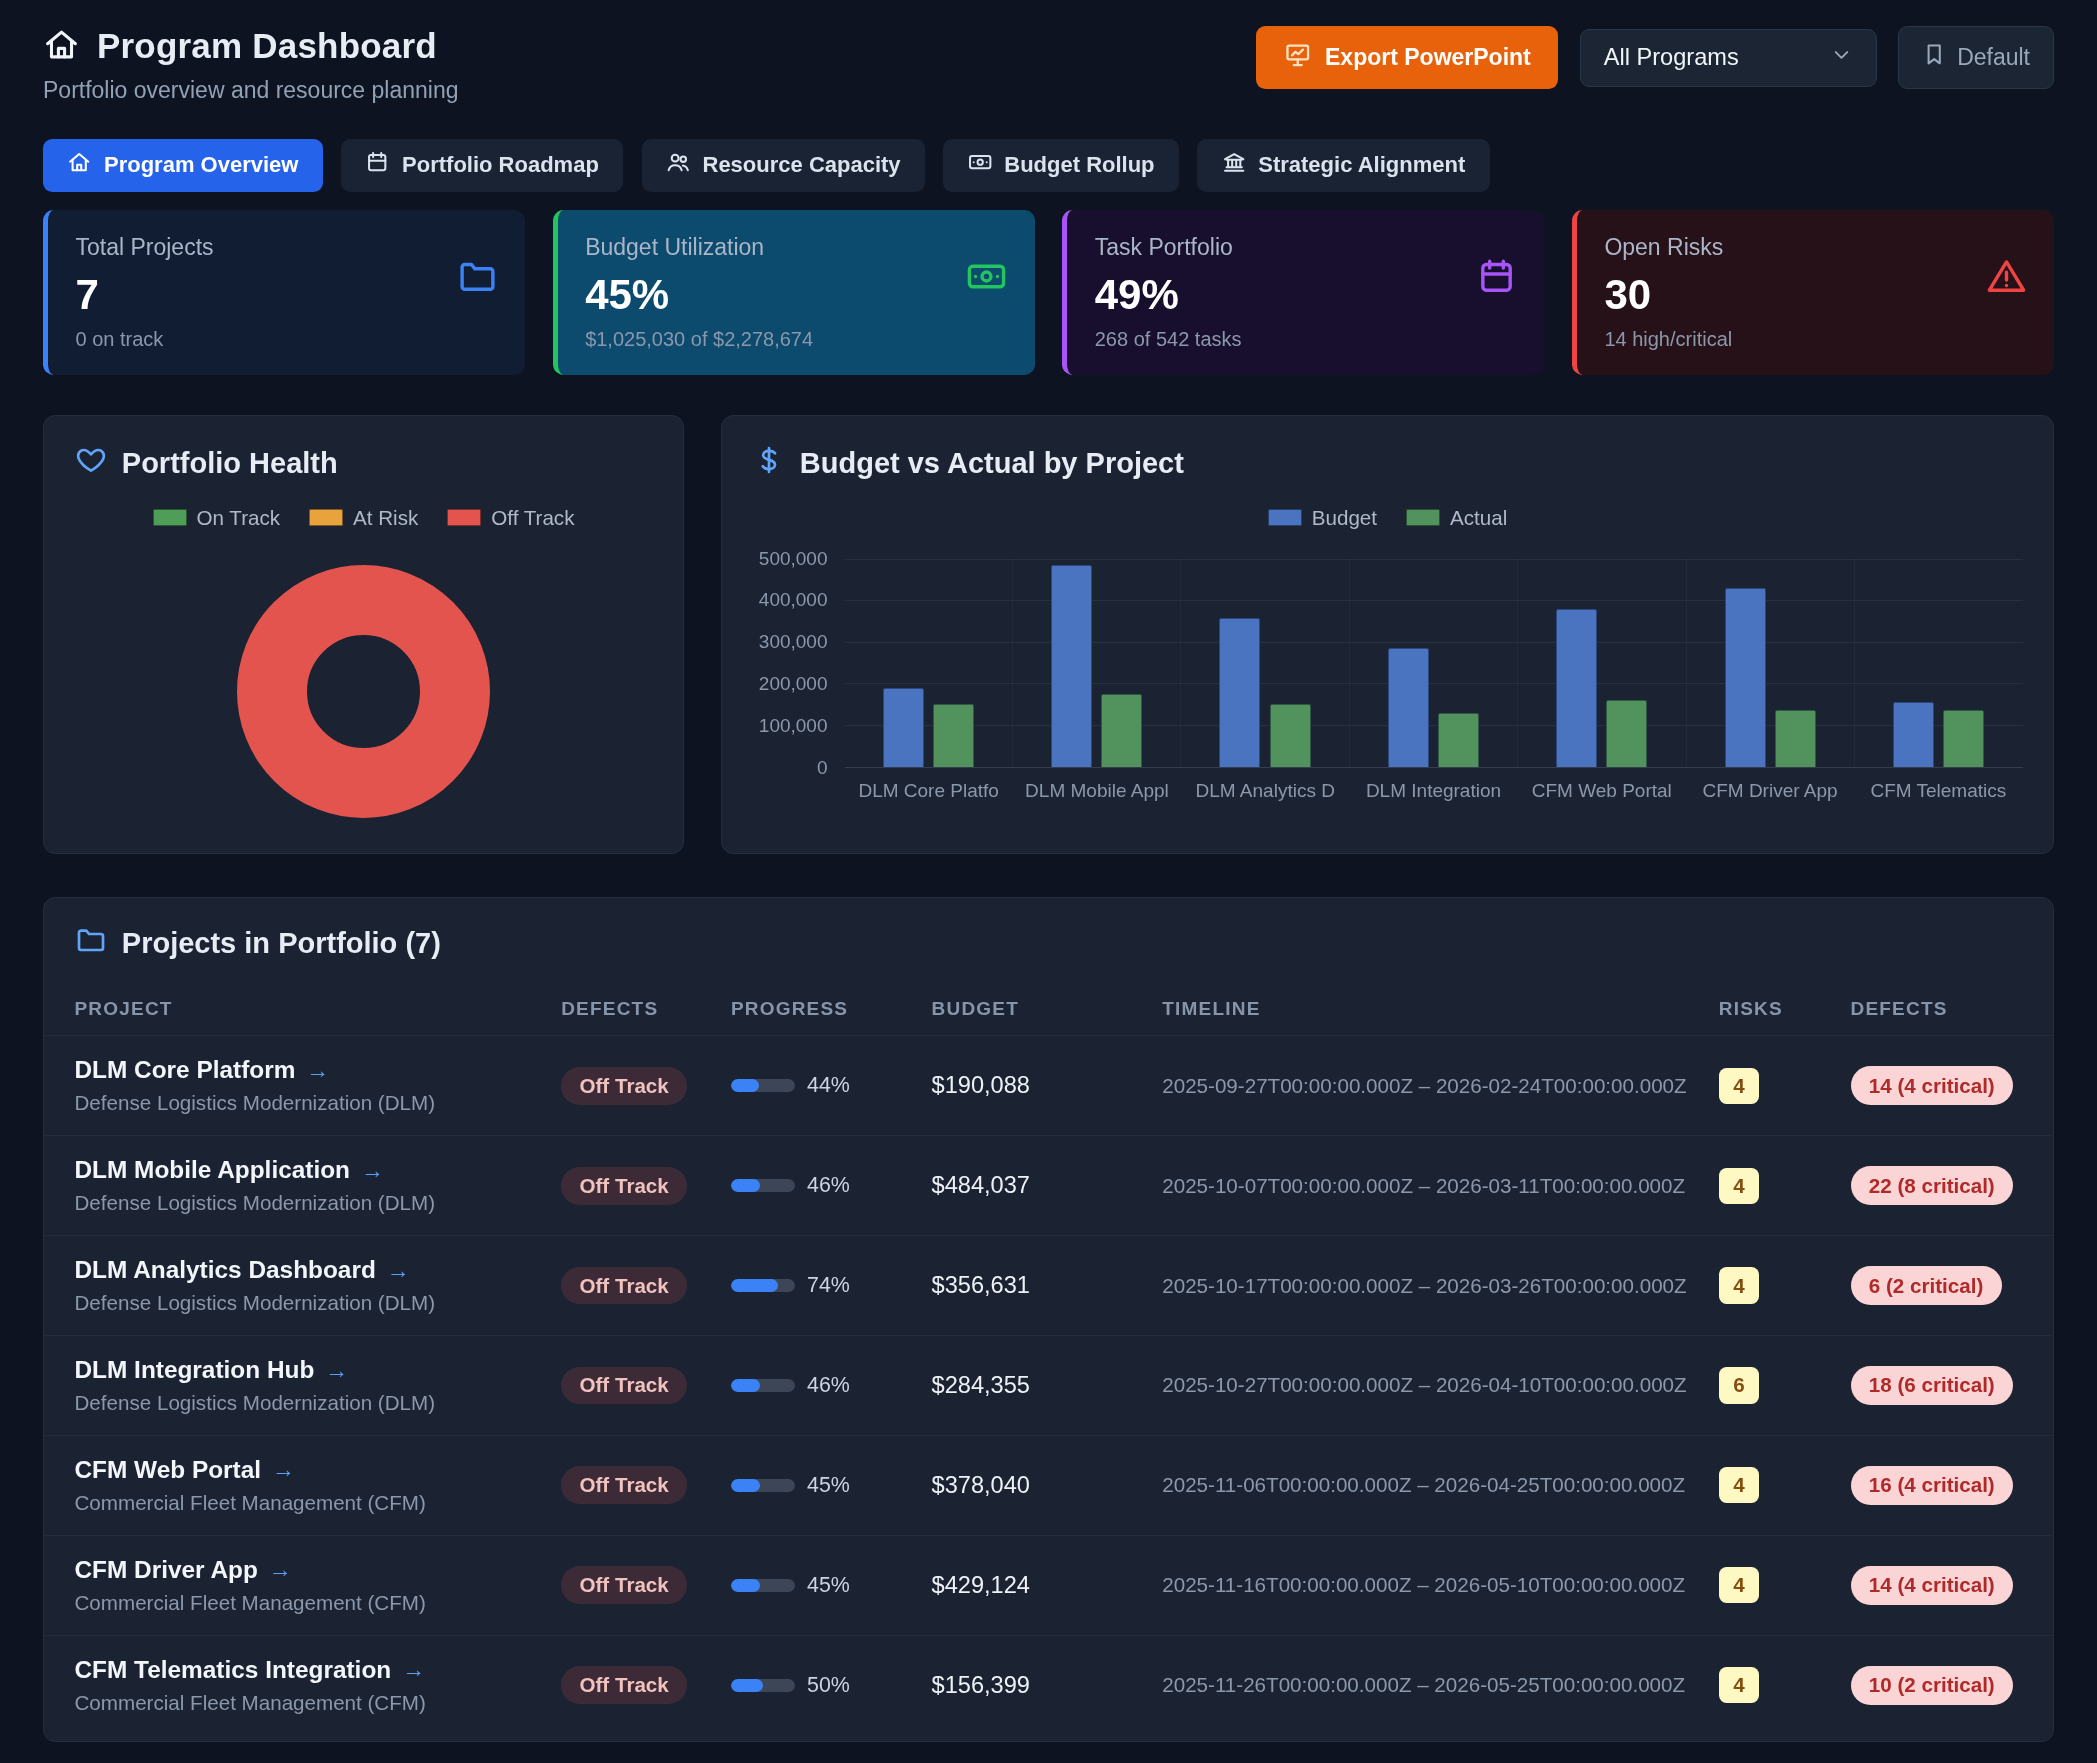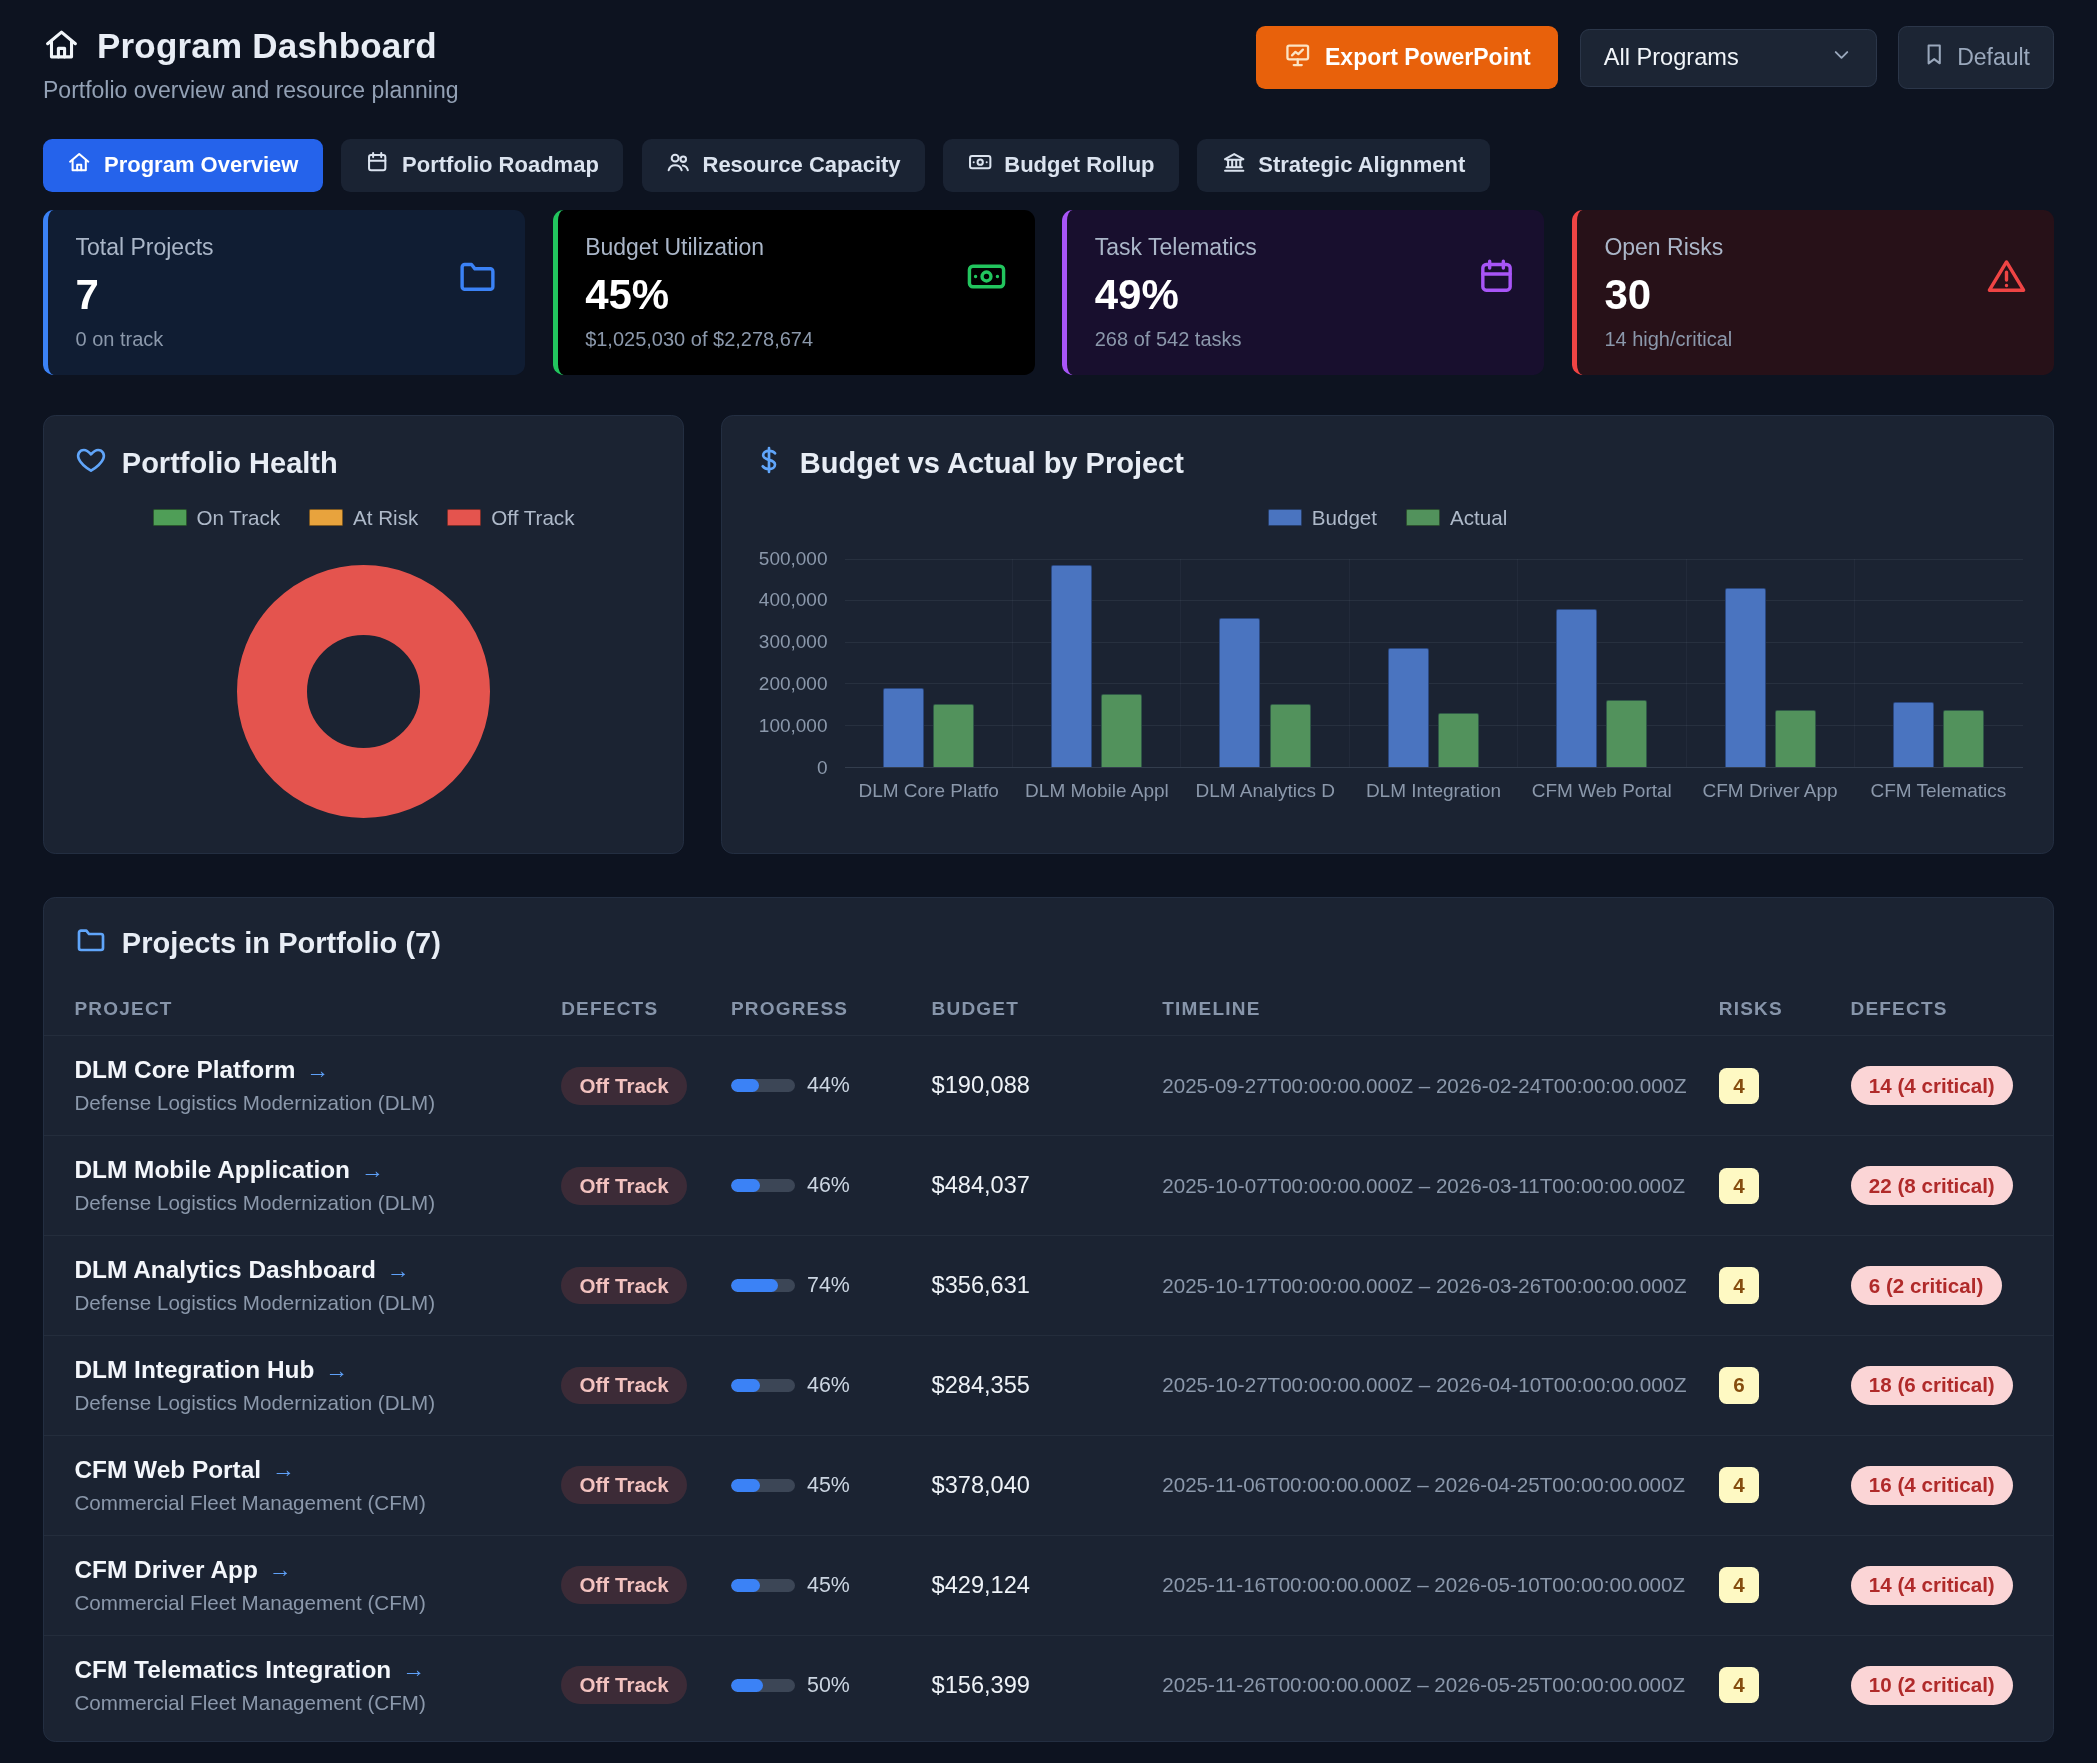--- a/index.html
+++ b/index.html
@@ -187,35 +187,35 @@
       <div class="kpi" style="background: rgb(16, 29, 51); border-left-color: rgb(59, 130, 246);">
         <div>
           <div class="label">Total Projects</div>
           <div class="value">7</div>
           <div class="sub">0 on track</div>
         </div>
         <div class="kpi-icon" style="color:#3b82f6"><svg viewBox="0 0 24 24" fill="none" stroke="currentColor" stroke-width="2" stroke-linecap="round" stroke-linejoin="round">
             <path d="M3 6.5A1.5 1.5 0 0 1 4.5 5h4l2 2.5h9A1.5 1.5 0 0 1 21 9v9a1.5 1.5 0 0 1-1.5 1.5h-15A1.5 1.5 0 0 1 3 18z"></path>
           </svg></div>
       </div>
-      <div class="kpi" style="background: #000000; border-left-color: rgb(34, 197, 94);">
+      <div class="kpi" style="background: #0c4a6e; border-left-color: rgb(34, 197, 94);">
         <div>
           <div class="label">Budget Utilization</div>
           <div class="value">45%</div>
           <div class="sub">$1,025,030 of $2,278,674</div>
         </div>
         <div class="kpi-icon" style="color:#22c55e"><svg viewBox="0 0 24 24" fill="none" stroke="currentColor" stroke-width="2" stroke-linecap="round" stroke-linejoin="round">
             <rect x="2" y="6" width="20" height="12" rx="2"></rect>
             <circle cx="12" cy="12" r="2.6"></circle>
             <path d="M5.6 12h.01M18.4 12h.01"></path>
           </svg></div>
       </div>
       <div class="kpi" style="background: rgb(24, 15, 46); border-left-color: rgb(168, 85, 247);">
         <div>
-          <div class="label">Task Telematics</div>
+          <div class="label">Task Portfolio</div>
           <div class="value">49%</div>
           <div class="sub">268 of 542 tasks</div>
         </div>
         <div class="kpi-icon" style="color:#a855f7"><svg viewBox="0 0 24 24" fill="none" stroke="currentColor" stroke-width="2" stroke-linecap="round" stroke-linejoin="round">
             <rect x="4" y="5" width="16" height="15" rx="2"></rect>
             <path d="M8 3v4M16 3v4M4 10.5h16"></path>
           </svg></div>
       </div>
       <div class="kpi" style="background: rgb(39, 17, 24); border-left-color: rgb(239, 68, 68);">
         <div>

